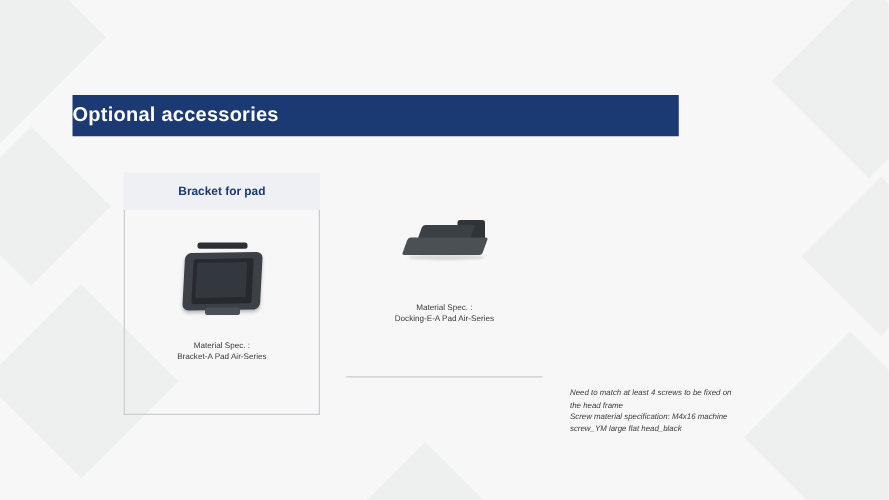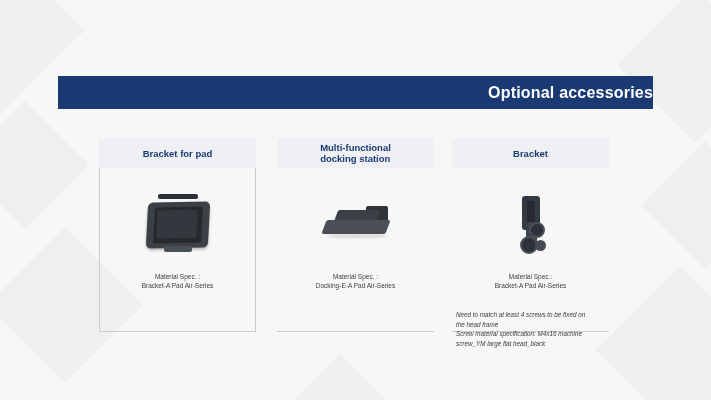--- a/index.html
+++ b/index.html
@@ -39,26 +39,26 @@
     position: absolute;
     left: 0; top: 0;
     width: 711px; height: 400px;
   }
 
   
   #title-bar {
     position: absolute;
     left: 58px;
     top: 76px;
-    width: 595px;
+    width: 485px;
     height: 33px;
     background: #1b3a73;
     display: flex;
     align-items: center;
-    justify-content: flex-end;
+    justify-content: flex-start;
   }
   #title-text {
     color: #ffffff;
     font-size: 16px;
     font-weight: bold;
     letter-spacing: 0.2px;
   }
 
   
   .card {
@@ -316,62 +316,36 @@
           </div>
         </div>
         <div class="spec">
           <div>Material Spec. :</div>
           <div>Bracket-A Pad Air-Series</div>
         </div>
       </div>
     </div>
 
     <div class="card card-underline" id="card-2">
-      <div class="card-head">
-        <span class="card-head-text">
-          <span>Multi-functional</span><br>
-          <span>docking station</span>
-        </span>
-      </div>
       <div class="card-body">
         <div class="art">
           <div class="art-inner">
             <div class="dock-back"></div>
             <div class="dock-top"></div>
             <div class="dock-base"></div>
             <div class="dock-shadow"></div>
           </div>
         </div>
         <div class="spec">
           <div>Material Spec. :</div>
           <div>Docking-E-A Pad Air-Series</div>
         </div>
       </div>
     </div>
 
-    <div class="card card-underline" id="card-3">
-      <div class="card-head">
-        <span class="card-head-text">Bracket</span>
-      </div>
-      <div class="card-body">
-        <div class="art">
-          <div class="art-inner">
-            <div class="br-plate"></div>
-            <div class="br-arm"></div>
-            <div class="br-knuckle-a"></div>
-            <div class="br-knuckle-b"></div>
-            <div class="br-knob"></div>
-          </div>
-        </div>
-        <div class="spec">
-          <div>Material Spec.:</div>
-          <div>Bracket-A Pad Air-Series</div>
-        </div>
-      </div>
-    </div>
 
     <div id="note">
       <div>Need to match at least 4 screws to be fixed on</div>
       <div>the head frame</div>
       <div>Screw material specification: M4x16 machine</div>
       <div>screw_YM large flat head_black</div>
     </div>
 
   </div>
 </div>

